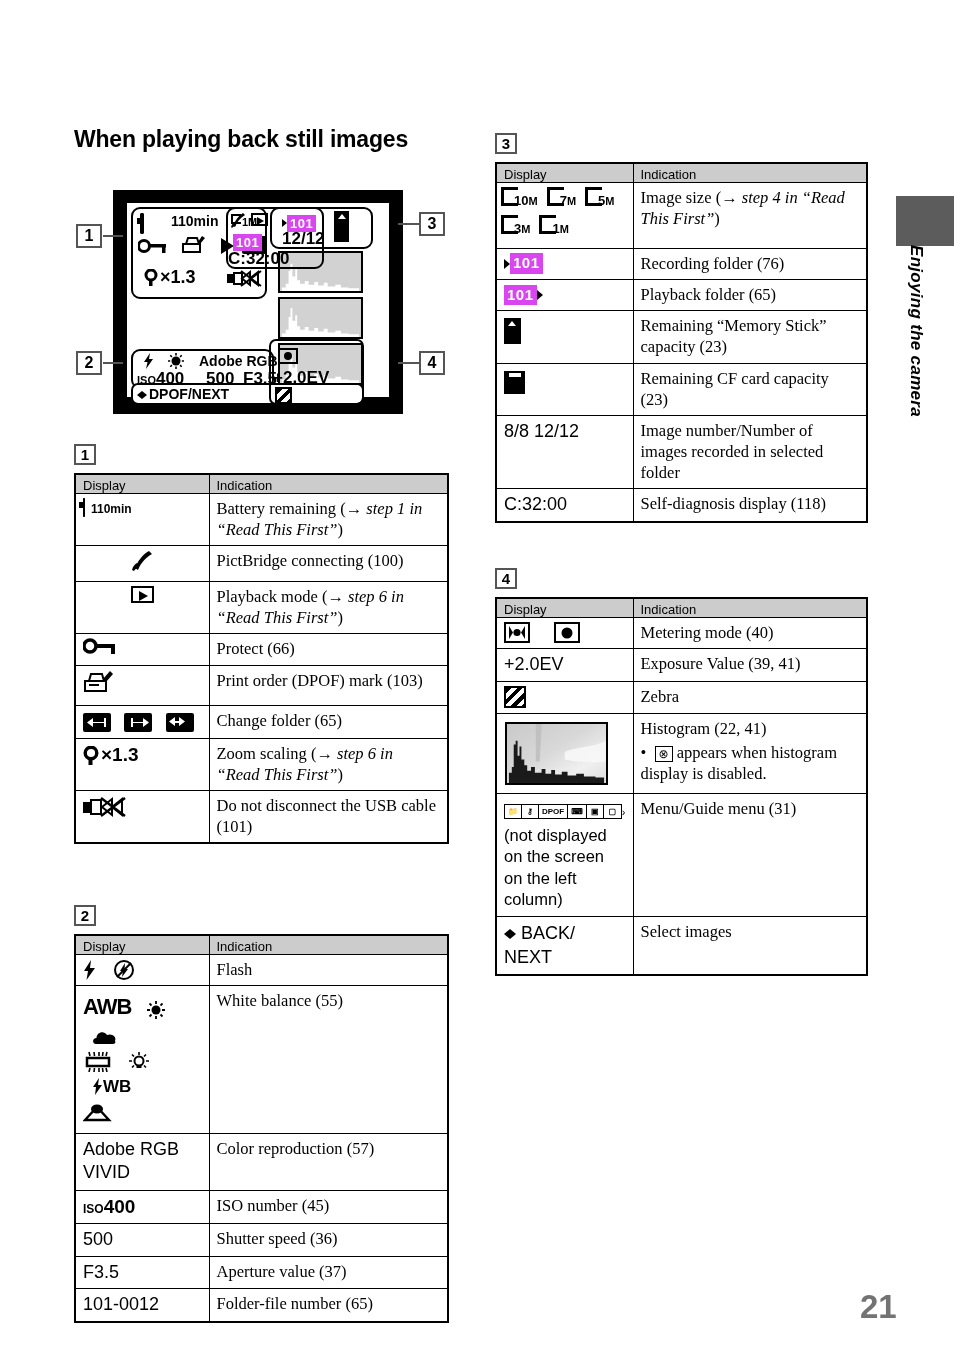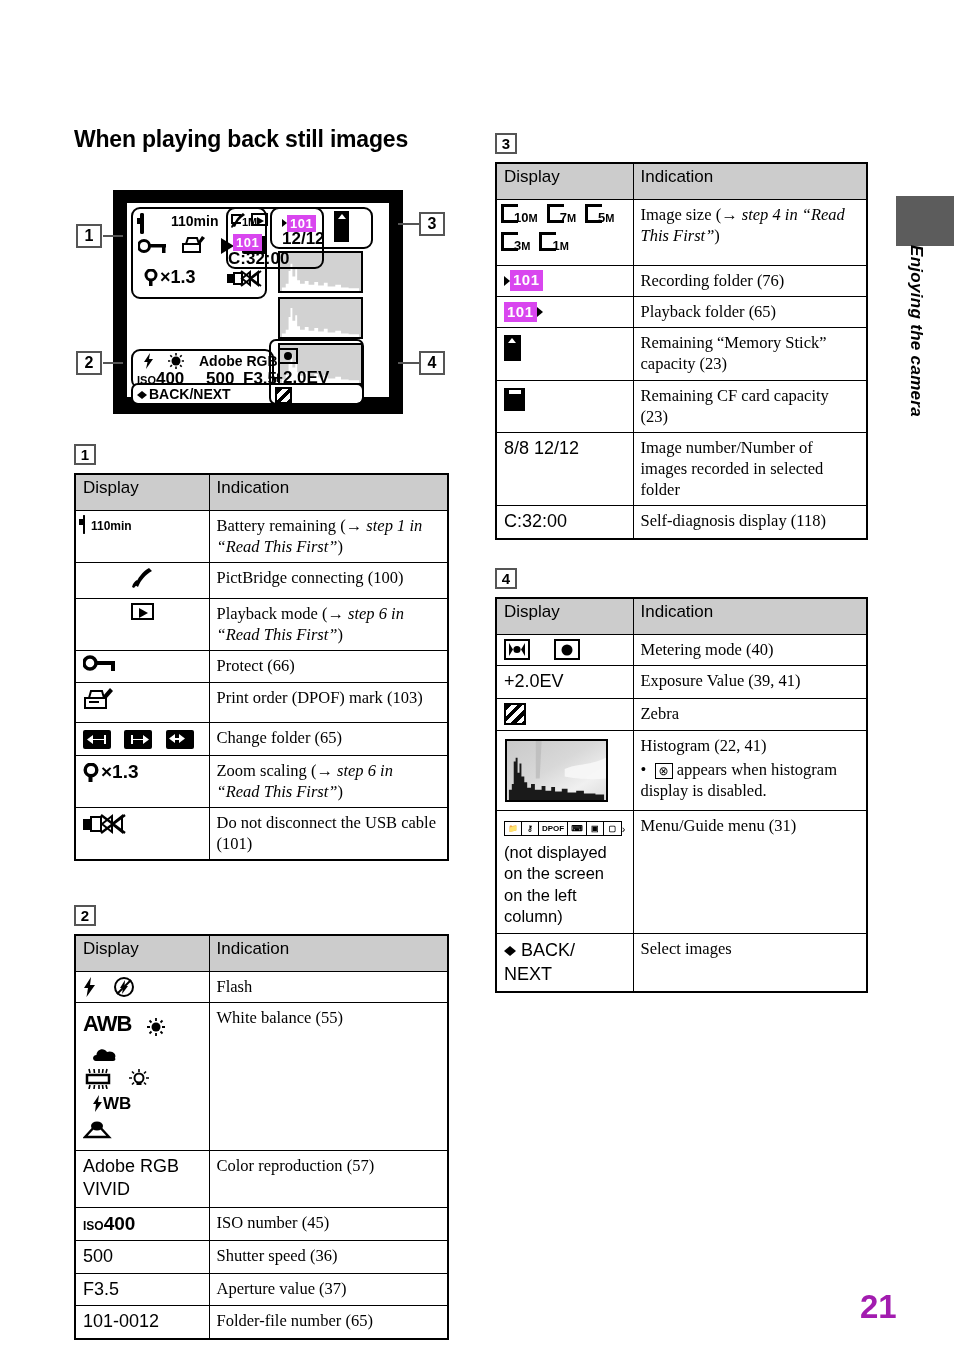--- a/index.html
+++ b/index.html
@@ -33,21 +33,21 @@
     color:#000;
     writing-mode: vertical-rl;
     text-orientation: mixed;
     white-space:nowrap;
     letter-spacing:0.3px;
   }
 
   .page-number {
     position:absolute; left:860px; top:1288px;
     font-family:"Liberation Sans", sans-serif;
-    font-weight:bold; font-size:33px; color:#a21caf;
+    font-weight:bold; font-size:33px; color:#737373;
   }
 
   
   .lcd-wrap { position:absolute; left:113px; top:190px; width:290px; height:224px; }
   .lcd-frame {
     position:absolute; inset:0;
     background:#000; border:3px solid #000;
   }
   .lcd-inner {
     position:absolute; left:11px; top:10px; right:11px; bottom:14px;
@@ -99,23 +99,23 @@
   }
   table.spec th, table.spec td {
     border: 1px solid #000;
     vertical-align: top;
     padding: 4px 7px 5px 7px;
   }
   table.spec thead th {
     background:#cccccc;
     font-family:"Liberation Sans", sans-serif;
     font-weight:normal;
-    font-size:17px;
+    font-size:13px;
     text-align:left;
-    padding-top:3px; padding-bottom:12px;
+    padding-top:3px; padding-bottom:0;
   }
   table.spec td.disp {
     font-family:"Liberation Sans", sans-serif;
     font-size:16px;
     line-height:1.25;
     margin-left:8px;
   }
   table.spec td.ind {
     font-family:"Liberation Serif", serif;
     font-size:16.5px;
@@ -331,21 +331,21 @@
       </svg>
       <div class="lcd-txt" style="left:72px;top:150px;font-size:14px;">Adobe RGB</div>
 
       <div class="lcd-txt" style="left:10px;top:166px;font-size:17px;">
         <span style="font-size:11px;">ISO</span><span>400</span>
       </div>
       <div class="lcd-txt" style="left:79px;top:166px;font-size:17px;">500</div>
       <div class="lcd-txt" style="left:116px;top:166px;font-size:17px;">F3.5</div>
 
       <div class="lcd-txt" style="left:10px;top:183px;font-size:14px;">
-        <span class="tri-l" style="border-right-width:5px;border-top-width:4px;border-bottom-width:4px;"></span><span class="tri-r" style="border-left-width:5px;border-top-width:4px;border-bottom-width:4px;"></span><span style="margin-left:2px;">BACK/NEXT</span>
+        <span class="tri-l" style="border-right-width:5px;border-top-width:4px;border-bottom-width:4px;"></span><span class="tri-r" style="border-left-width:5px;border-top-width:4px;border-bottom-width:4px;"></span><span style="margin-left:2px;">DPOF/NEXT</span>
       </div>
 
       <div class="grp" style="left:142px;top:136px;width:95px;height:66px;border-radius:7px;background:transparent;"></div>
       <div style="position:absolute;left:151px;top:145px;width:20px;height:16px;border:2px solid #000;">
         <div class="meter-dot" style="width:8px;height:8px;"></div>
       </div>
       <div class="lcd-txt" style="left:146px;top:165px;font-size:17px;">+2.0EV</div>
       <div style="position:absolute;left:148px;top:182px;">
         <span class="zebra" style="width:17px;height:17px;"></span>
       </div>

